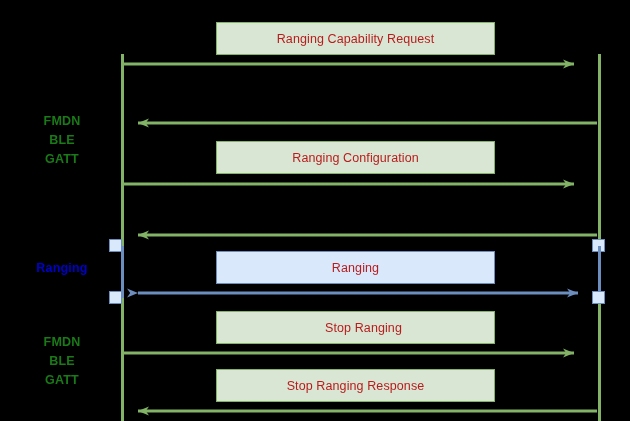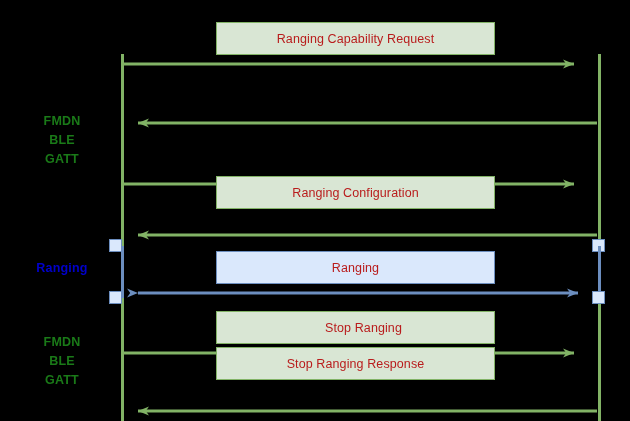--- a/index.html
+++ b/index.html
@@ -141,18 +141,18 @@
 
   <div class="activation" style="left:109px; top:239px;"></div>
   <div class="activation-bar" style="left:121px; top:246px; height:52px;"></div>
   <div class="activation" style="left:109px; top:291px;"></div>
 
   <div class="activation" style="left:592px; top:239px;"></div>
   <div class="activation-bar" style="left:598px; top:246px; height:52px;"></div>
   <div class="activation" style="left:592px; top:291px;"></div>
 
   <div class="msg-box green" style="top:22px;">Ranging Capability Request</div>
-  <div class="msg-box green" style="top:141px;margin-top:35px;">Ranging Configuration</div>
+  <div class="msg-box green" style="top:141px;">Ranging Configuration</div>
   <div class="msg-box blue" style="top:251px;">Ranging</div>
   <div class="msg-box green" style="top:311px;padding-left:16px;">Stop Ranging</div>
-  <div class="msg-box green" style="top:347px;">Stop Ranging Response</div>
+  <div class="msg-box green" style="top:369px;">Stop Ranging Response</div>
 
 </div>
 
 </body></html>

